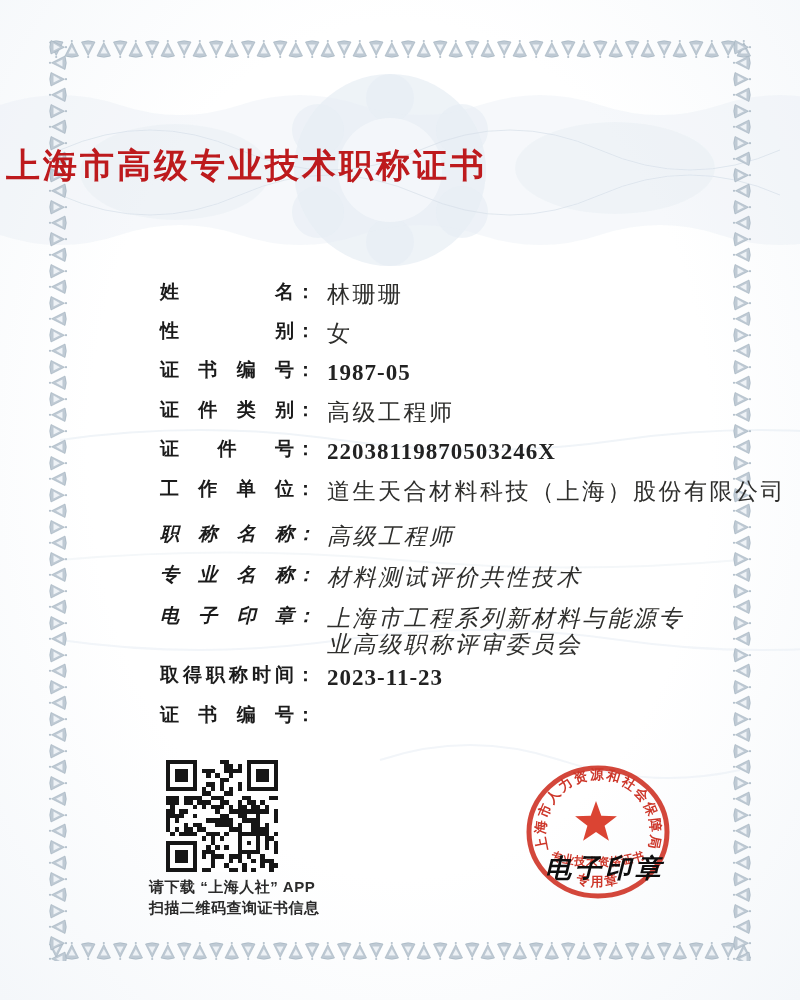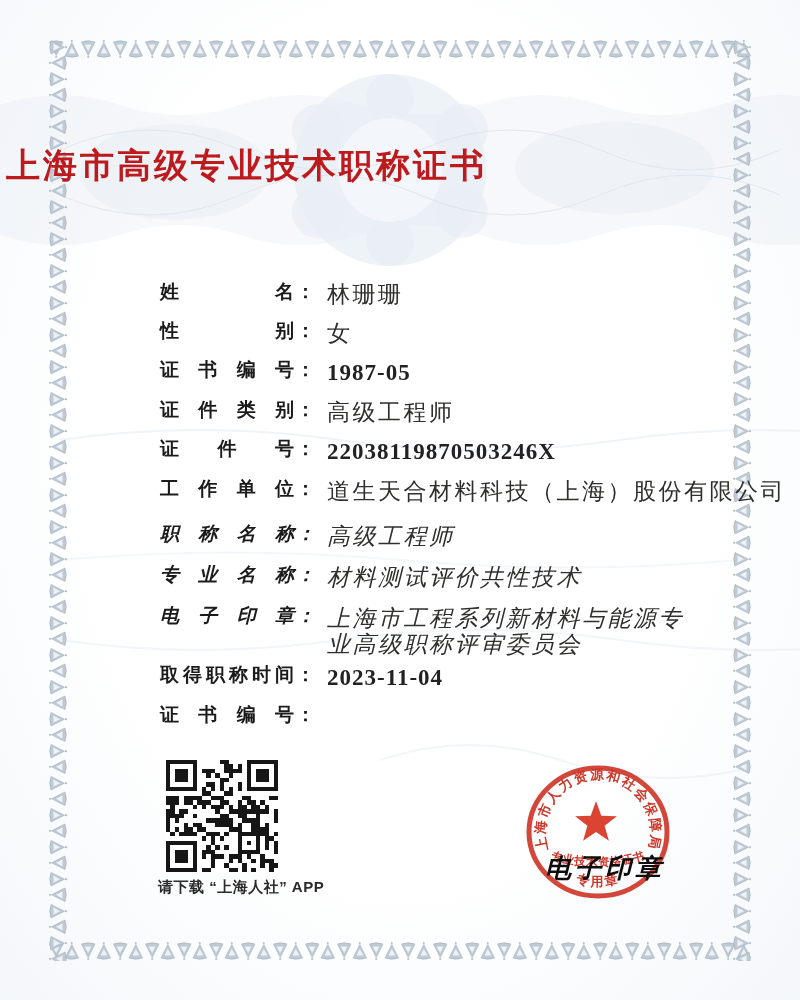--- a/index.html
+++ b/index.html
@@ -28,21 +28,21 @@
   .lbl{display:inline-block;width:134px;font-weight:bold;font-size:19px;color:#1b1b1b;
        text-align:justify;text-align-last:justify;line-height:22px;}
   .colon{font-weight:bold;font-size:19px;color:#1b1b1b;margin:0 12px 0 2px;line-height:22px;}
   .val{font-size:23px;line-height:26px;}
   .cjk{font-family:"DejaVu Serif",serif;color:#2f2f2d;letter-spacing:2.5px;padding-top:0px;}
   .num{font-family:Liberation Serif, serif;font-weight:600;color:#222;
        letter-spacing:1px;padding-top:1px;}
   .wrapv{display:inline-block;width:372px;}
   
   .qr{position:absolute;left:166px;top:760px;width:112px;height:112px;z-index:2;}
-  .caption{position:absolute;left:158px;top:876px;z-index:2;font-size:15px;font-weight:bold;
+  .caption{position:absolute;left:149px;top:876px;z-index:2;font-size:15px;font-weight:bold;
            color:#2b2b2b;line-height:1.4;letter-spacing:0.5px;}
   
   .seal{position:absolute;left:522px;top:762px;width:154px;height:146px;z-index:3;}
   .sealtxt{fill:#cd3629;font-weight:bold;font-family:"DejaVu Serif",serif;}
   .eseal{position:absolute;left:545px;top:851px;z-index:4;font-size:26px;font-weight:bold;
          letter-spacing:4px;color:#0d0d0d;font-family:"Liberation Sans",sans-serif;font-style:italic;}
 </style>
 </head>
 <body>
 
@@ -185,21 +185,21 @@
       <span class="lbl">电子印章</span>
       <span class="colon">：</span>
       <span class="val cjk wrapv">上海市工程系列新材料与能源专业高级职称评审委员会</span>
     </div>
   </div>
 
   <div class="grp g3">
     <div class="row">
       <span class="lbl">取得职称时间</span>
       <span class="colon">：</span>
-      <span class="val num">2023-11-04</span>
+      <span class="val num">2023-11-23</span>
     </div>
     <div class="row">
       <span class="lbl">证书编号</span>
       <span class="colon">：</span>
     </div>
   </div>
 
   <svg class="qr" id="qr" viewBox="0 0 25 25" shape-rendering="crispEdges">
       <rect x="0" y="0" width="25" height="25" fill="#ffffff"></rect>
       <rect x="12" y="0" width="1" height="1" fill="#161616"></rect>
@@ -421,20 +421,21 @@
       <rect x="0" y="18" width="7" height="7" fill="#161616"></rect>
       <rect x="1" y="19" width="5" height="5" fill="#ffffff"></rect>
       <rect x="2" y="20" width="3" height="3" fill="#161616"></rect>
       <rect x="16" y="16" width="5" height="5" fill="#161616"></rect>
       <rect x="17" y="17" width="3" height="3" fill="#ffffff"></rect>
       <rect x="18" y="18" width="1" height="1" fill="#161616"></rect>
     </svg>
 
   <div class="caption">
     <div>请下载 “上海人社” APP</div>
+    <div>扫描二维码查询证书信息</div>
   </div>
 
   <svg class="seal" viewBox="0 0 154 146">
     <defs>
       <path id="arcTop" d="M 30.1,96.5 A 53,53 0 1 1 121.9,96.5" fill="none"></path>
       <path id="arcMid" d="M 22,95 Q 76,113 130,95" fill="none"></path>
       <path id="arcBot" d="M 44,117 Q 76,131 108,117" fill="none"></path>
     </defs>
     <ellipse cx="76" cy="70" rx="69" ry="64" fill="none" stroke="#cf372a" stroke-width="5" opacity="0.92"></ellipse>
     <polygon fill="#d93a28" opacity="0.95" points="74,39 79.3,53.7 94.9,54.2 82.6,63.8 86.9,78.8 74,70 61.1,78.8 65.4,63.8 53.1,54.2 68.7,53.7"></polygon>

